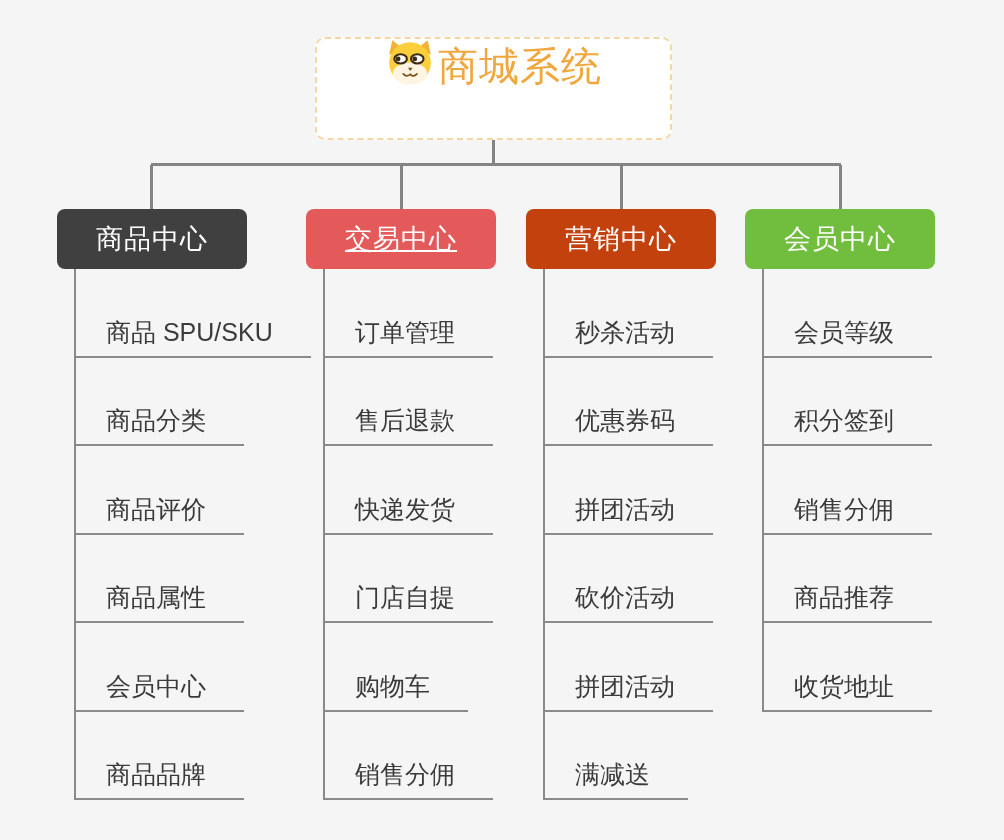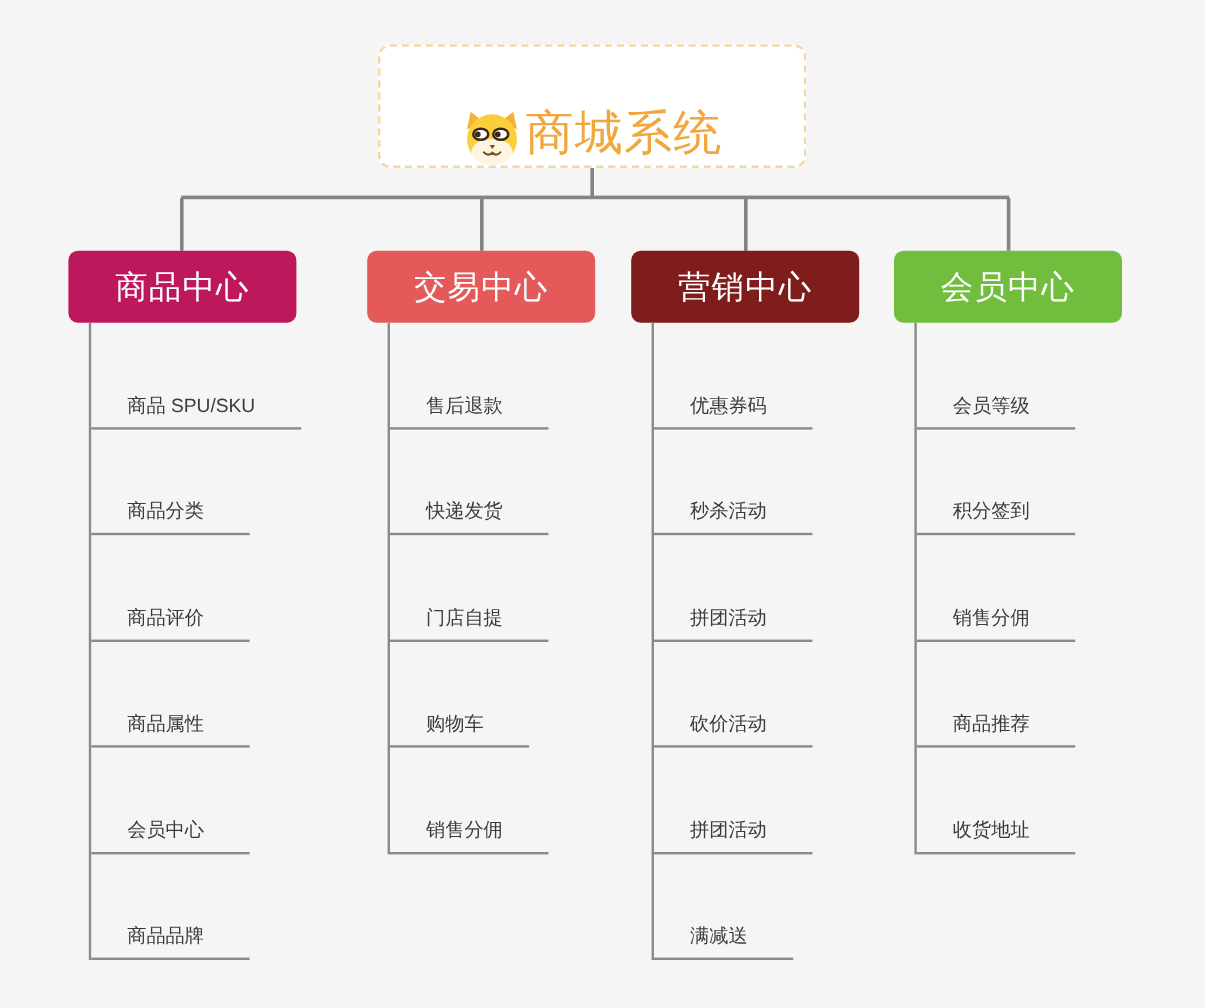--- a/index.html
+++ b/index.html
@@ -3,21 +3,21 @@
 <meta charset="utf-8">
 <style>
   * { margin:0; padding:0; box-sizing:border-box; }
   html,body { width:1004px; height:840px; }
   body { font-family:"Liberation Sans","DejaVu Sans",sans-serif; background:#f5f5f5; position:relative; overflow:hidden; }
 
   
   .root-node {
     position:absolute; left:315px; top:37px; width:357px; height:103px;
     background:#ffffff; border:2px dashed #f5d7a5; border-radius:10px;
-    display:flex; align-items:flex-end; justify-content:center; gap:3px;
+    display:flex; align-items:flex-start; justify-content:center; gap:3px;
     cursor:pointer;
   }
   .root-title { font-size:40px; color:#f0a73e; letter-spacing:1px; white-space:nowrap; }
   .root-icon { width:50px; height:46px; display:block; }
 
   
   .conn { position:absolute; background:#848484; }
   .conn-root-stem  { left:492px; top:140px; width:3px;  height:24px; }
   .conn-horizontal { left:151px; top:163px; width:690px; height:3px; }
   .conn-drop       { top:165px; width:3px; height:44px; }
@@ -27,32 +27,32 @@
   
   .branch { position:absolute; top:209px; width:190px; }
   .branch.b1 { left:57px; }  .branch.b2 { left:306px; }
   .branch.b3 { left:526px; } .branch.b4 { left:745px; }
 
   .pill {
     width:190px; height:60px; border-radius:8px;
     display:flex; align-items:center; justify-content:center;
     color:#ffffff; font-size:27px; letter-spacing:1px; cursor:pointer;
   }
-  .b1 .pill { background:#be185d; }
-  .b2 .pill { background:#e45a5a; }
-  .b3 .pill { background:#7f1d1d; }
+  .b1 .pill { background:#404040; }
+  .b2 .pill { background:#e45a5a;text-decoration:underline; }
+  .b3 .pill { background:#c2410c; }
   .b4 .pill { background:#71be3e; }
 
   .leaf-list { margin-left:17px; border-left:2px solid #8a8a8a; }
   .leaf { height:88.5px; display:flex; align-items:flex-end; }
   .leaf-label {
     display:inline-block; white-space:nowrap;
     padding:0 38px 7px 30px;
     border-bottom:2px solid #8a8a8a;
-    font-size:16px; color:#3b3b3b; cursor:pointer;text-align:center;
+    font-size:25px; color:#3b3b3b; cursor:pointer;text-align:center;
   }
 </style>
 </head>
 <body>
 
 <div>
 
   <div class="root-node">
     <svg class="root-icon" viewBox="0 0 48 44" aria-hidden="true">
       <polygon points="7,1 17,9 4,15" fill="#f2b234"></polygon>
@@ -101,20 +101,23 @@
         </div>
     </div>
   </div>
 
   <div class="branch b2">
     <div class="pill">
       <span>交易中心</span>
     </div>
     <div class="leaf-list">
       <div class="leaf">
+          <span class="leaf-label">订单管理</span>
+        </div>
+      <div class="leaf">
           <span class="leaf-label">售后退款</span>
         </div>
       <div class="leaf">
           <span class="leaf-label">快递发货</span>
         </div>
       <div class="leaf">
           <span class="leaf-label">门店自提</span>
         </div>
       <div class="leaf">
           <span class="leaf-label">购物车</span>
@@ -124,24 +127,24 @@
         </div>
     </div>
   </div>
 
   <div class="branch b3">
     <div class="pill">
       <span>营销中心</span>
     </div>
     <div class="leaf-list">
       <div class="leaf">
-          <span class="leaf-label">优惠券码</span>
+          <span class="leaf-label">秒杀活动</span>
         </div>
       <div class="leaf">
-          <span class="leaf-label">秒杀活动</span>
+          <span class="leaf-label">优惠券码</span>
         </div>
       <div class="leaf">
           <span class="leaf-label">拼团活动</span>
         </div>
       <div class="leaf">
           <span class="leaf-label">砍价活动</span>
         </div>
       <div class="leaf">
           <span class="leaf-label">拼团活动</span>
         </div>

